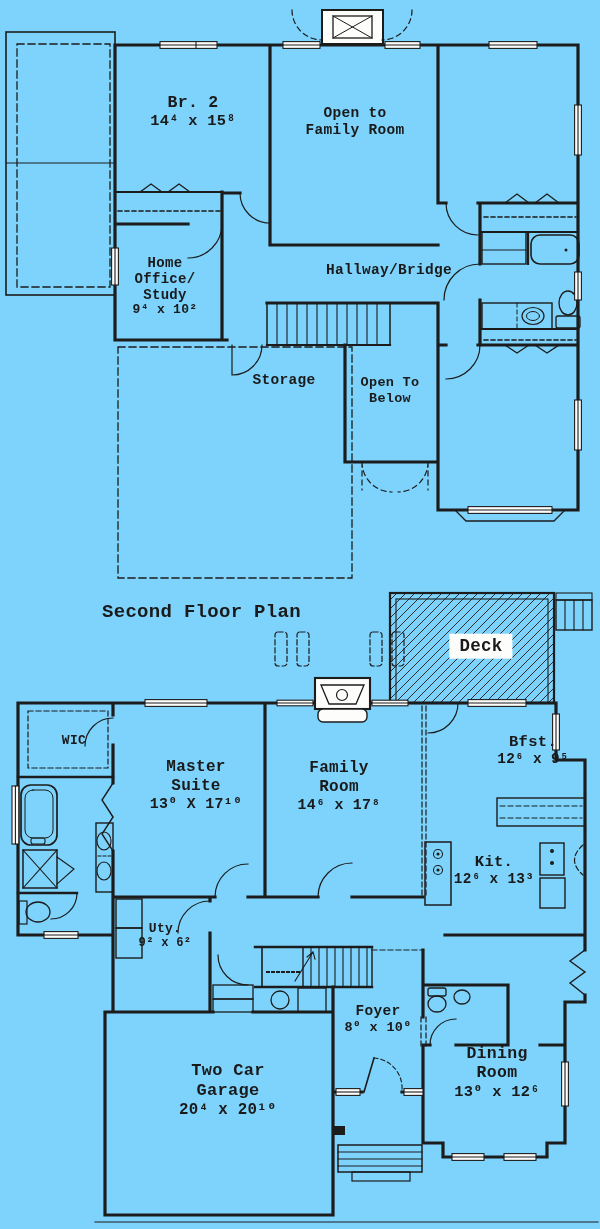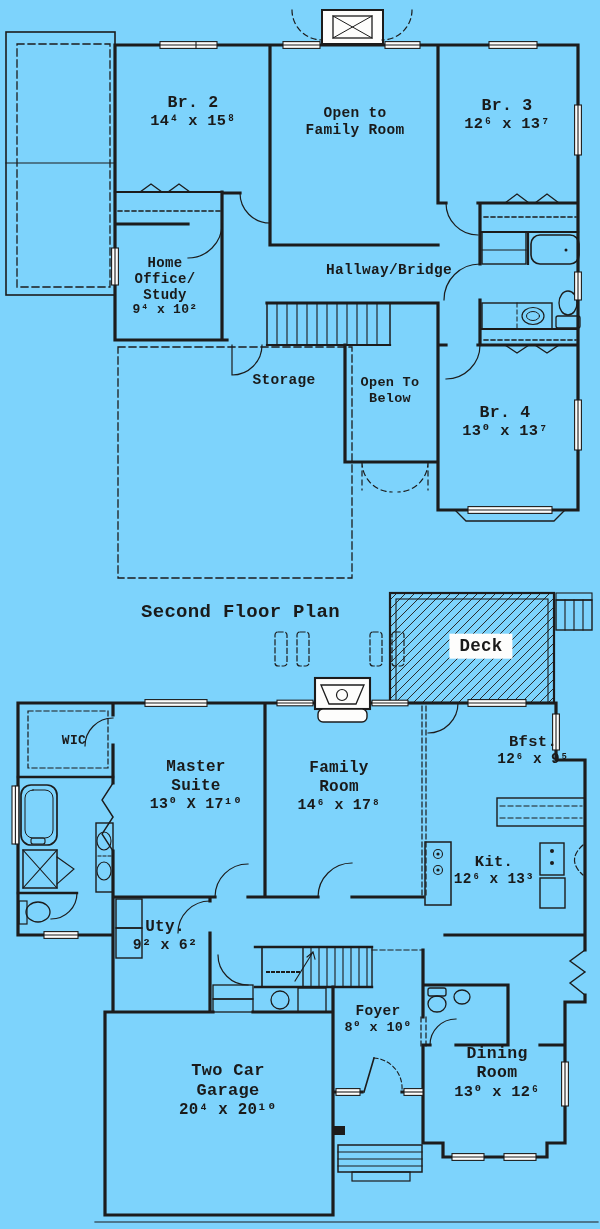--- a/index.html
+++ b/index.html
@@ -3,21 +3,21 @@
 <meta charset="utf-8">
 <style>
   html,body{margin:0;padding:0;background:#e8e8e6;}
   .sheet{position:relative;width:600px;height:1229px;background:#7dd3fc;overflow:hidden;
          font-family:Liberation Mono, monospace;}
   svg{position:absolute;left:0;top:0;}
   .lbl{position:absolute;transform:translate(-50%,-50%);text-align:center;color:#1a1a1a;
        font-weight:700;line-height:1.18;white-space:nowrap;letter-spacing:.3px;}
   .lbl span{display:block;}
   .lbl .dims{font-size:.93em;}
-  .plan-title{position:absolute;transform:none;text-align:center;font-weight:600;margin-left:39px;}
+  .plan-title{position:absolute;transform:none;text-align:center;font-weight:600;}
   .deck-bg{background:#fdfdfc;padding:2px 10px;}
 </style>
 </head>
 <body>
 
 <div class="sheet">
 
 <svg width="600" height="1229" viewBox="0 0 600 1229">
   <defs>
     <pattern id="hatch" width="9" height="9" patternUnits="userSpaceOnUse">
@@ -297,44 +297,36 @@
 </svg>
 
 <div class="lbl" style="left:193px;top:112px;font-size:16.5px;">
   <span>Br. 2</span>
   <span class="dims">14⁴ x 15⁸</span>
 </div>
 <div class="lbl" style="left:355px;top:122px;font-size:14.5px;">
   <span>Open to</span>
   <span>Family Room</span>
 </div>
-<div class="lbl" style="left:507px;top:115px;font-size:16.5px;">
-  <span>Br. 3</span>
-  <span class="dims">12⁶ x 13⁷</span>
-</div>
 <div class="lbl" style="left:165px;top:287px;font-size:14px;line-height:1.15;">
   <span>Home</span>
   <span>Office/</span>
   <span>Study</span>
   <span class="dims">9⁴ x 10²</span>
 </div>
 <div class="lbl" style="left:356px;top:271px;font-size:14.5px;margin-left:33px;">
   <span>Hallway/Bridge</span>
 </div>
 <div class="lbl" style="left:284px;top:381px;font-size:14.5px;">
   <span>Storage</span>
 </div>
 <div class="lbl" style="left:390px;top:391px;font-size:13.5px;">
   <span>Open To</span>
   <span>Below</span>
 </div>
-<div class="lbl" style="left:505px;top:422px;font-size:16.5px;">
-  <span>Br. 4</span>
-  <span class="dims">13⁰ x 13⁷</span>
-</div>
 
 <div class="lbl plan-title" style="left:102px;top:601px;font-size:19px;">
   <span>Second Floor Plan</span>
 </div>
 
 <div class="lbl" style="left:481px;top:646px;font-size:17.5px;">
   <span class="deck-bg">Deck</span>
 </div>
 <div class="lbl" style="left:74px;top:741px;font-size:13px;">
   <span>WIC</span>
@@ -350,21 +342,21 @@
   <span class="dims">14⁶ x 17⁸</span>
 </div>
 <div class="lbl" style="left:497px;top:751px;font-size:15.5px;margin-left:36px;">
   <span>Bfst.</span>
   <span class="dims">12⁶ x 9⁵</span>
 </div>
 <div class="lbl" style="left:494px;top:871px;font-size:15.5px;text-align:center;">
   <span>Kit.</span>
   <span class="dims">12⁶ x 13³</span>
 </div>
-<div class="lbl" style="left:165px;top:936px;font-size:16px;">
+<div class="lbl" style="left:165px;top:936px;font-size:13px;">
   <span>Uty.</span>
   <span class="dims">9² x 6²</span>
 </div>
 <div class="lbl" style="left:378px;top:1020px;font-size:14.5px;">
   <span>Foyer</span>
   <span class="dims">8⁰ x 10⁰</span>
 </div>
 <div class="lbl" style="left:228px;top:1090px;font-size:17px;">
   <span>Two Car</span>
   <span>Garage</span>

